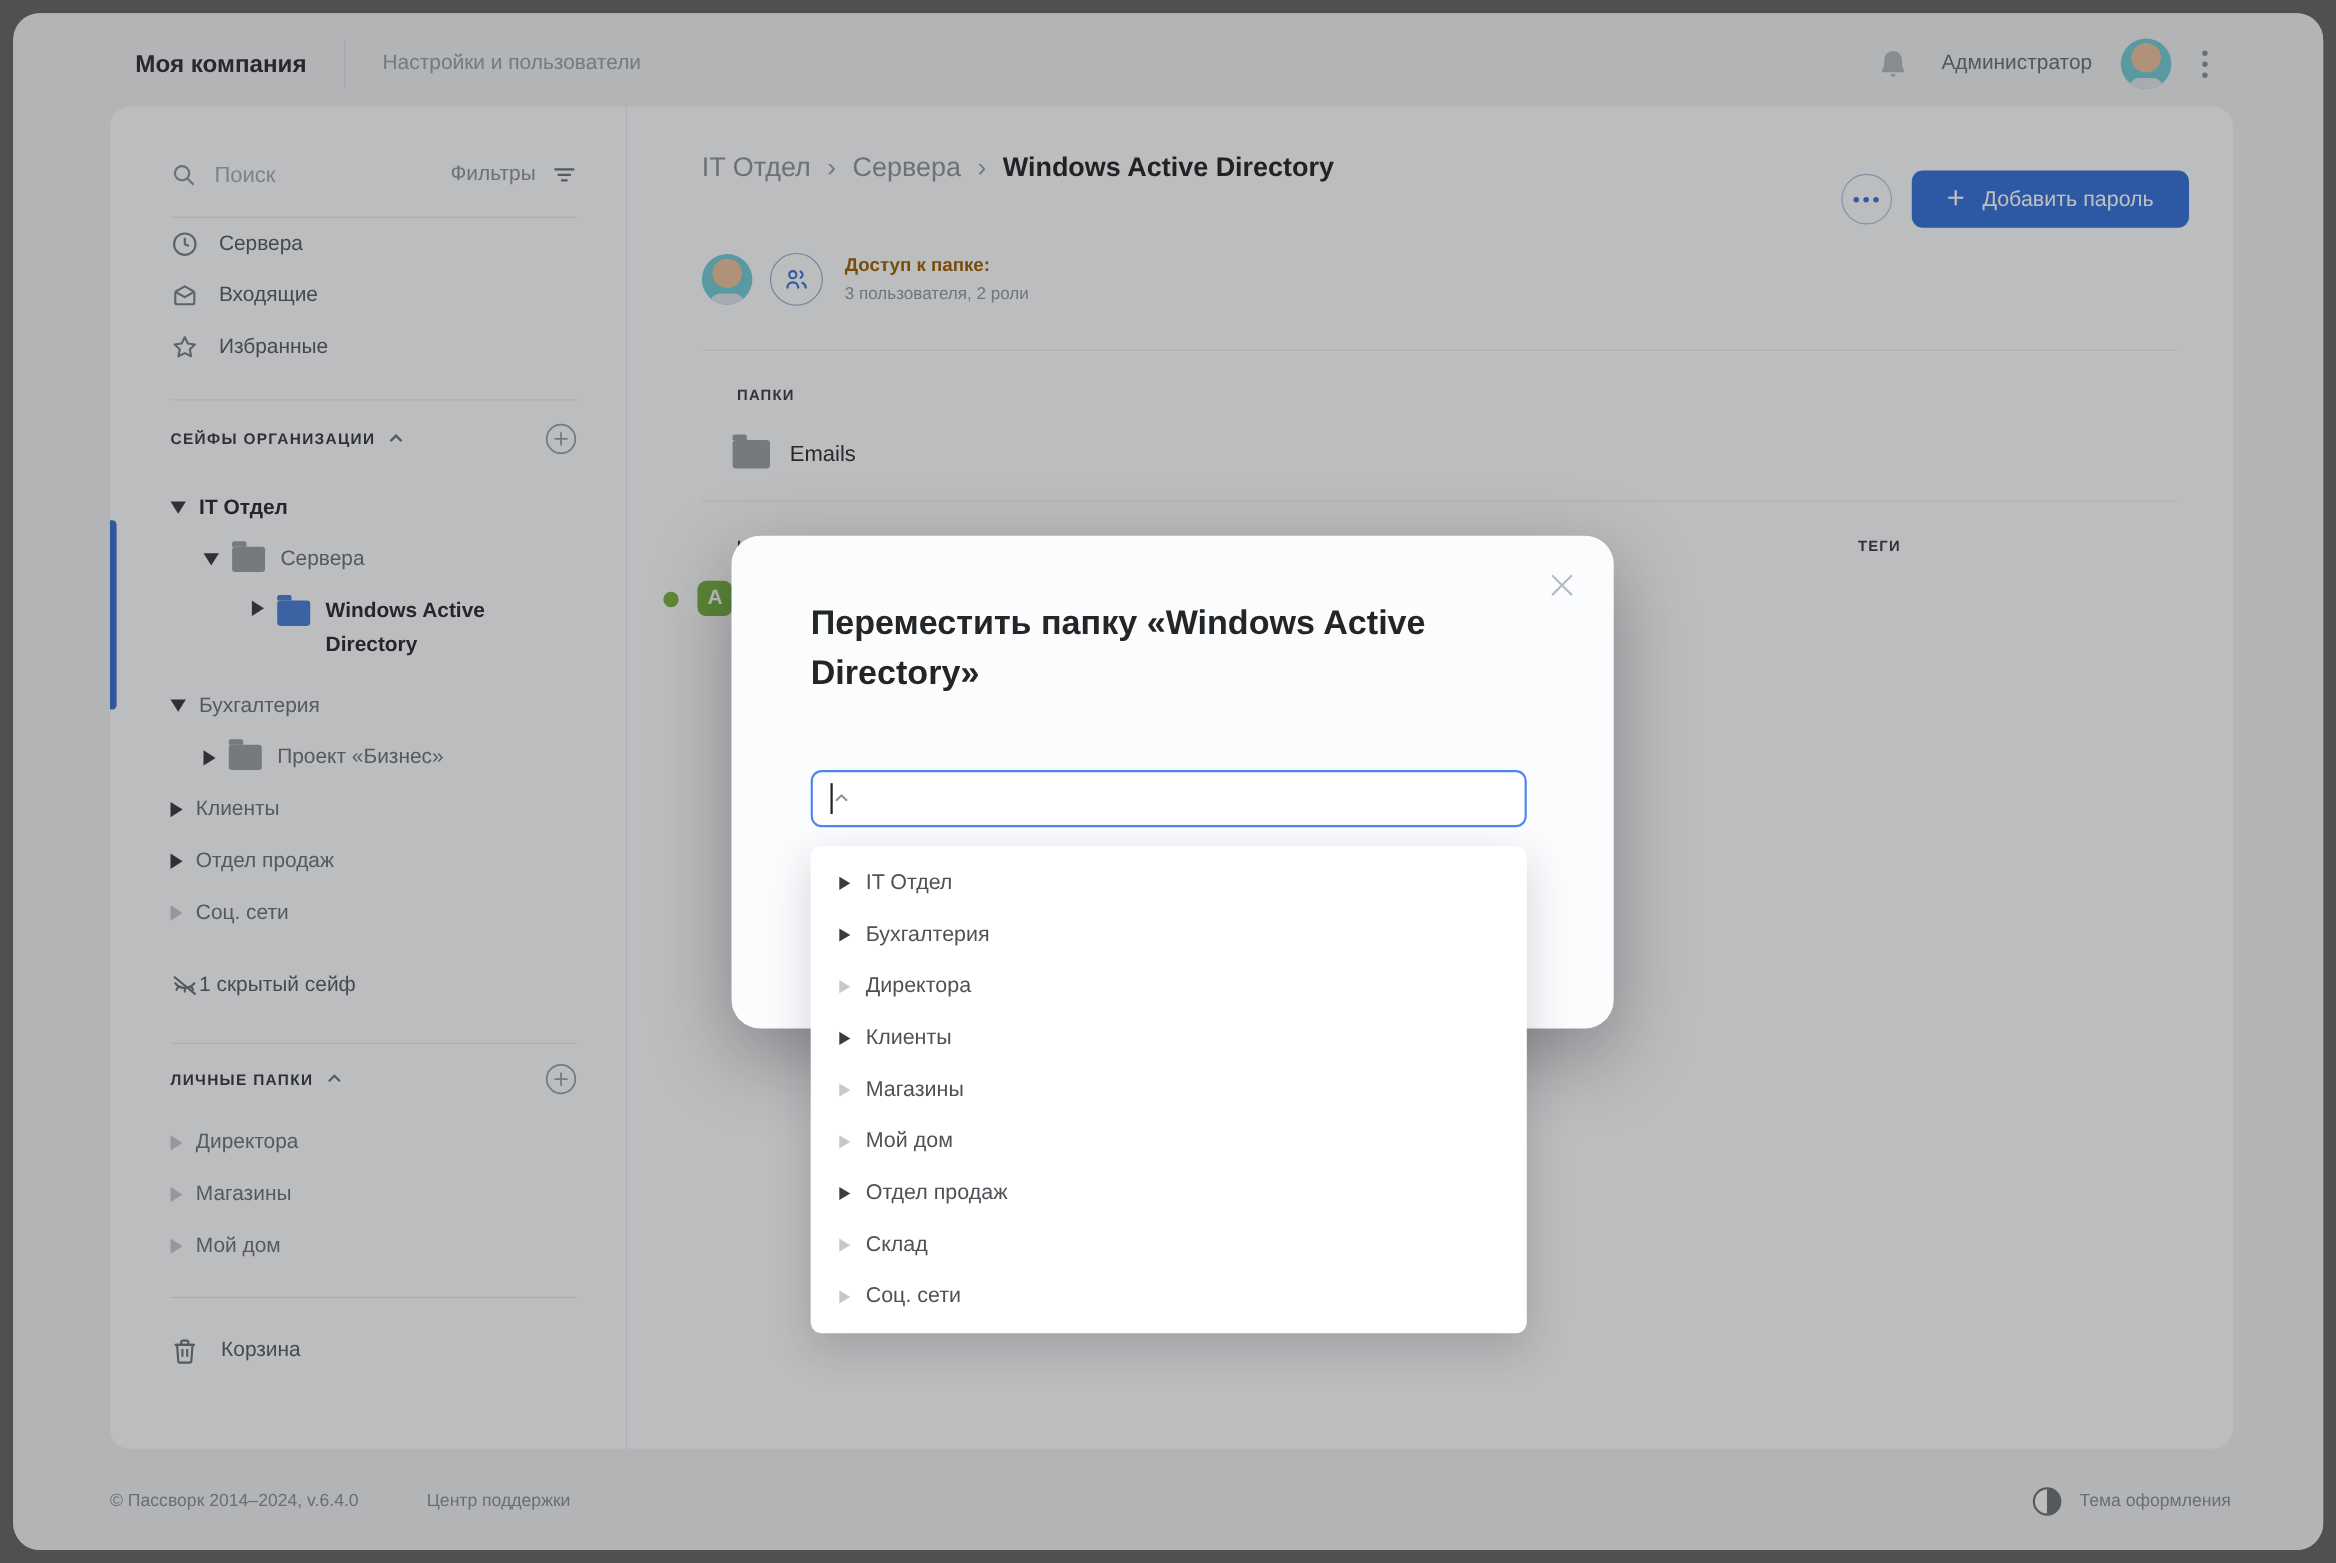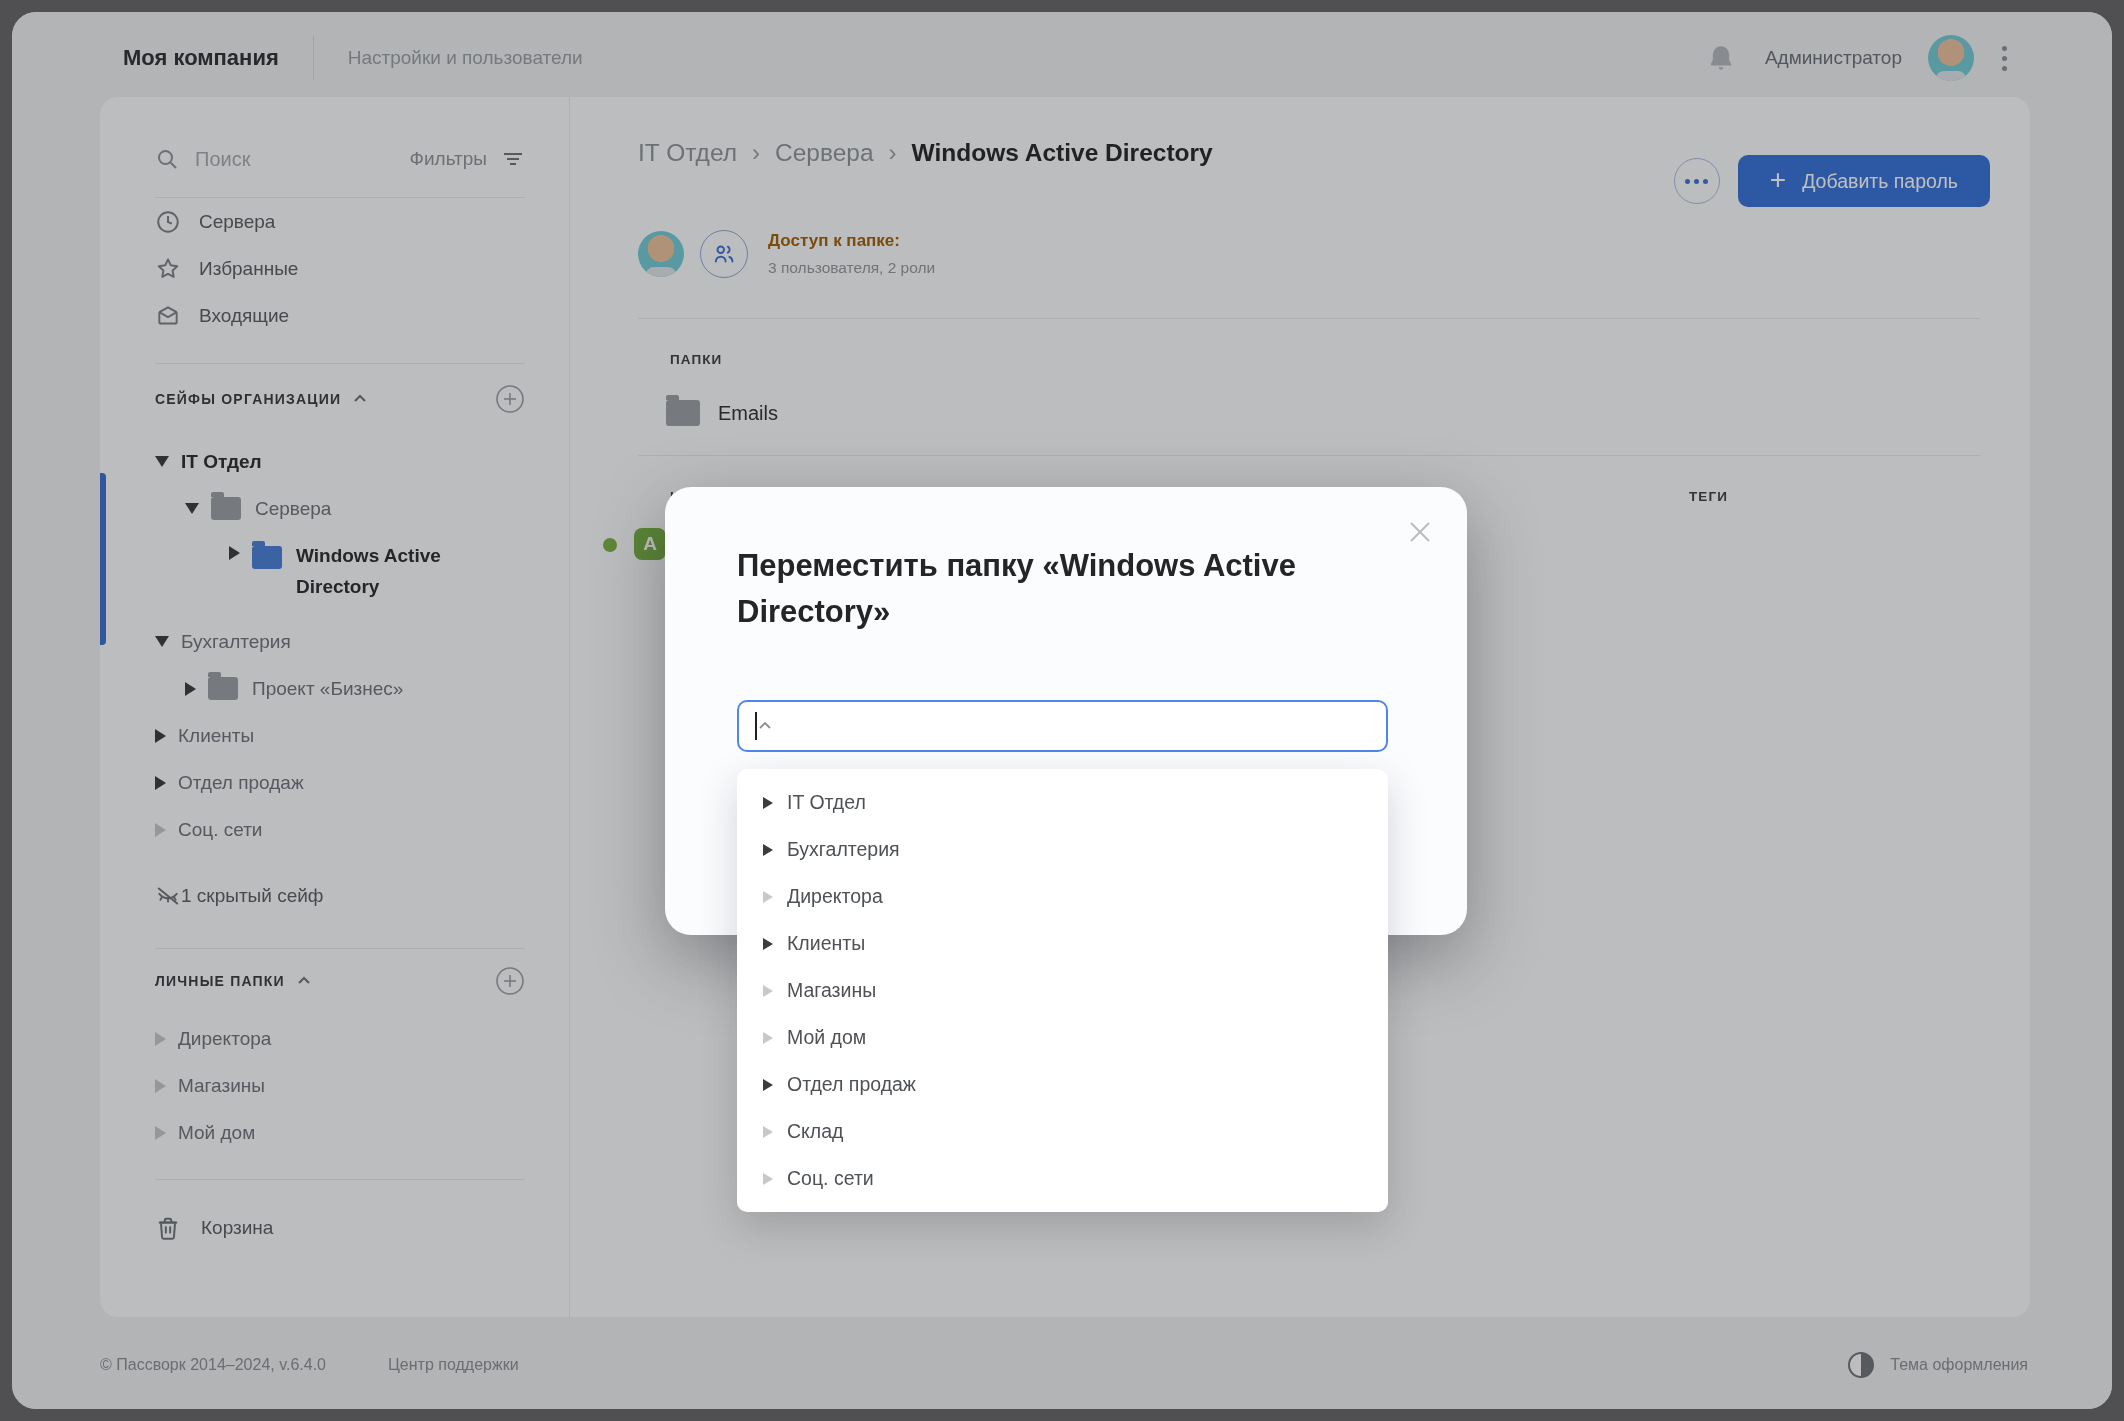--- a/index.html
+++ b/index.html
@@ -167,34 +167,34 @@
           <svg viewBox="0 0 24 24" fill="none" stroke="currentColor" stroke-width="1.8">
               <circle cx="12" cy="12" r="9"></circle>
               <polyline points="12 6.5 12 12 15.5 13.5"></polyline>
             </svg>
         </div>
         <span>Сервера</span>
       </div>
       <div class="quick">
         <div class="icon26" style="color:#7d8287;">
           <svg viewBox="0 0 24 24" fill="none" stroke="currentColor" stroke-width="1.8" stroke-linejoin="round">
-              <path d="M12 3.2l2.6 5.4 5.9.8-4.3 4.1 1.1 5.8L12 16.6l-5.3 2.7 1.1-5.8L3.5 9.4l5.9-.8z"></path>
-            </svg>
-        </div>
-        <span>Избранные</span>
+              <path d="M4 8.5v9A1.5 1.5 0 0 0 5.5 19h13a1.5 1.5 0 0 0 1.5-1.5v-9"></path>
+              <path d="M4 8.5L12 4l8 4.5"></path>
+              <path d="M4 8.5l8 4.5 8-4.5"></path>
+            </svg>
+        </div>
+        <span>Входящие</span>
       </div>
       <div class="quick">
         <div class="icon26" style="color:#7d8287;">
           <svg viewBox="0 0 24 24" fill="none" stroke="currentColor" stroke-width="1.8" stroke-linejoin="round">
-              <path d="M4 8.5v9A1.5 1.5 0 0 0 5.5 19h13a1.5 1.5 0 0 0 1.5-1.5v-9"></path>
-              <path d="M4 8.5L12 4l8 4.5"></path>
-              <path d="M4 8.5l8 4.5 8-4.5"></path>
-            </svg>
-        </div>
-        <span>Входящие</span>
+              <path d="M12 3.2l2.6 5.4 5.9.8-4.3 4.1 1.1 5.8L12 16.6l-5.3 2.7 1.1-5.8L3.5 9.4l5.9-.8z"></path>
+            </svg>
+        </div>
+        <span>Избранные</span>
       </div>
 
       <hr class="hr" style="margin-top:24px;">
 
       <div class="sec-head">
         <span class="sec-title">СЕЙФЫ ОРГАНИЗАЦИИ</span>
         <div class="chev-up">
           <svg viewBox="0 0 14 14" fill="none" stroke="currentColor" stroke-width="2">
               <polyline points="2 9 7 4 12 9"></polyline>
             </svg>

